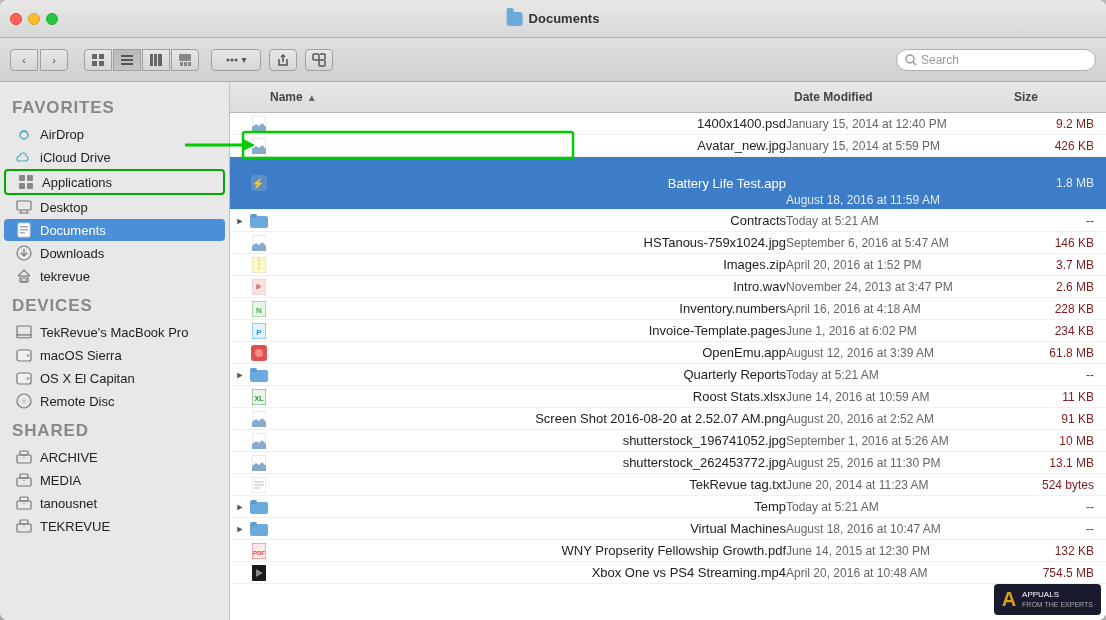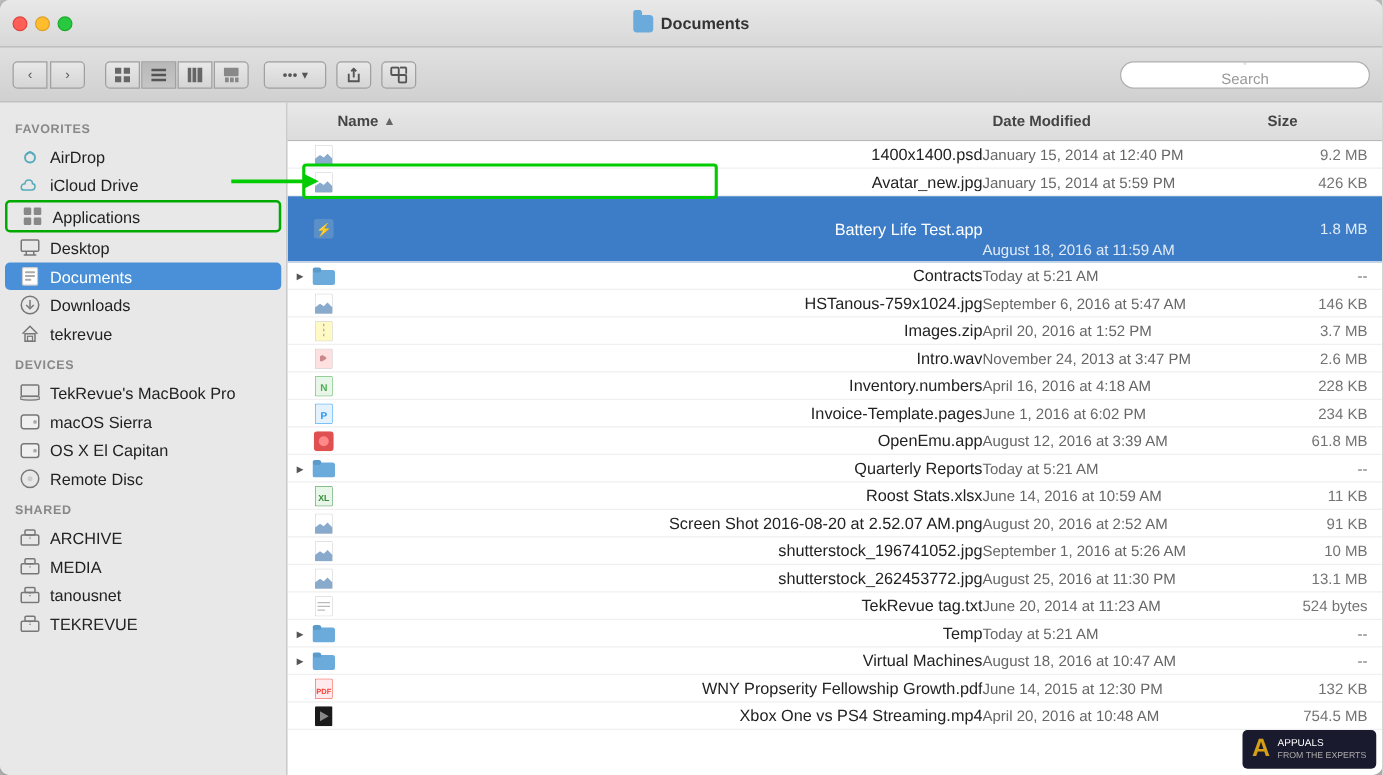--- a/index.html
+++ b/index.html
@@ -161,39 +161,38 @@
       height: 22px;
       background: white;
       border: 1px solid #b0b0b0;
       border-radius: 11px;
       display: flex;
       align-items: center;
       padding: 0 8px;
       gap: 4px;
       color: #999;
       font-size: 12px;
-      flex-direction: column;
     }
     
     .main-area {
       display: flex;
       flex: 1;
       overflow: hidden;
     }
     
     .sidebar {
       width: 230px;
       background: #e8e8e8;
       border-right: 1px solid #c0c0c0;
       overflow-y: auto;
       flex-shrink: 0;
       padding: 8px 0;
     }
     .sidebar-section-label {
-      font-size: 10px;
+      font-size: 17px;
       font-weight: 700;
       color: #888;
       padding: 8px 12px 4px 12px;
       text-transform: uppercase;
       letter-spacing: 0.05em;
     }
     .sidebar-item {
       display: flex;
       align-items: flex-end;
       padding: 3px 12px;
@@ -286,21 +285,21 @@
     .file-date {
       width: 220px;
       font-size: 12px;
       color: #666;
       white-space: nowrap;
     }
     .file-row.selected .file-date { color: rgba(255,255,255,0.85); margin-top: 34px; }
     .file-size {
       width: 100px;
       font-size: 12px;
-      color: #737373;
+      color: #7f1d1d;
       text-align: right;
       padding-right: 12px;
       white-space: nowrap;
     }
     .file-row.selected .file-size { color: rgba(255,255,255,0.85); }
 
     .sort-arrow { font-size: 10px; color: #666; }
   </style>
 </head>
 <body>

